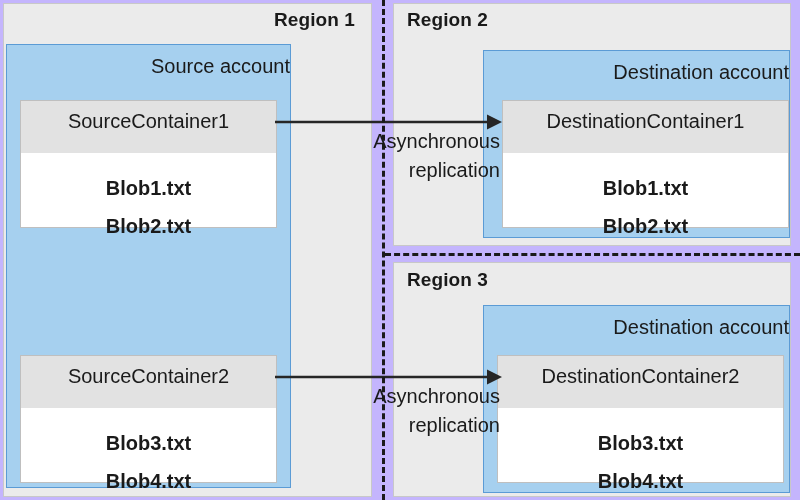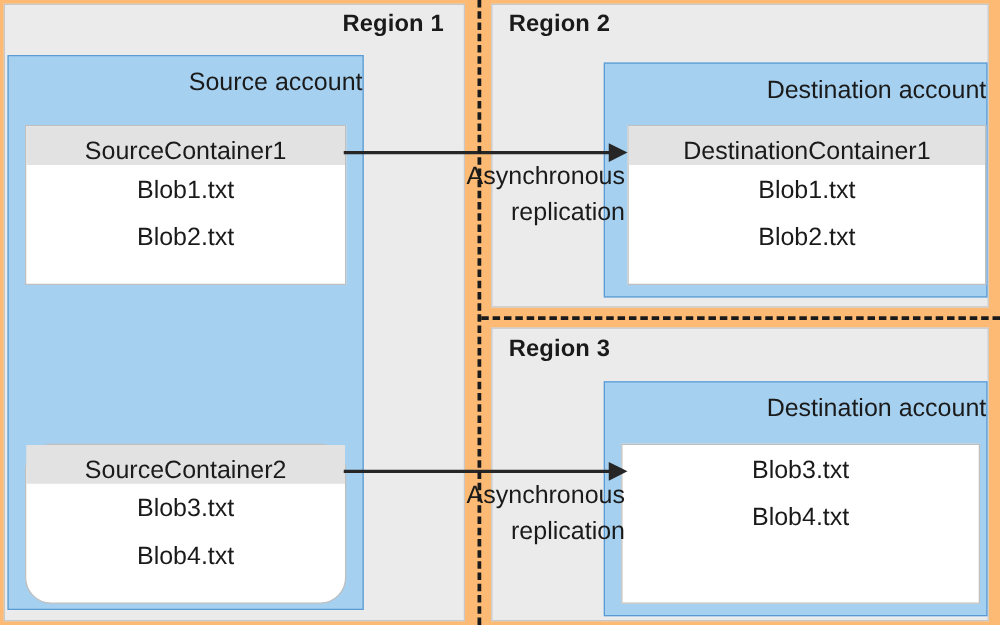--- a/index.html
+++ b/index.html
@@ -9,21 +9,21 @@
     background: #ffffff;
   }
   body {
     font-family: "Liberation Sans", sans-serif;
     -webkit-font-smoothing: antialiased;
   }
   #canvas {
     position: relative;
     width: 800px;
     height: 500px;
-    background: #fdba74;
+    background: #c4b5fd;
     overflow: hidden;
   }
 
   
   .region {
     position: absolute;
     background: #ebebeb;
     border: 1px solid #c8c8c8;
     box-sizing: border-box;
   }
@@ -60,31 +60,32 @@
   }
 
   
   .container-box {
     position: absolute;
     background: #ffffff;
     border: 1px solid #bfbfbf;
     box-sizing: border-box;
   }
   .container-header {
-    height: 31px;
+    height: 52px;
     line-height: 40px;
     background: #e2e2e2;
     text-align: center;
     font-size: 20px;
     color: #1a1a1a;
     white-space: nowrap;
     overflow: hidden;
   }
   .blob-list {
-    padding-top: 1px;
+    padding-top: 16px;
+    font-weight: bold;
   }
   .blob {
     text-align: center;
     font-size: 20px;
     color: #1a1a1a;
     line-height: 38px;
     white-space: nowrap;
   }
 
   
@@ -124,21 +125,21 @@
   </div>
 
   <div class="container-box" style="left:20px; top:100px; width:257px; height:128px;">
     <div class="container-header">SourceContainer1</div>
     <div class="blob-list">
       <div class="blob">Blob1.txt</div>
       <div class="blob">Blob2.txt</div>
     </div>
   </div>
 
-  <div class="container-box" style="left:20px; top:355px; width:257px; height:128px;border-radius:21px;">
+  <div class="container-box" style="left:20px; top:355px; width:257px; height:128px;">
     <div class="container-header">SourceContainer2</div>
     <div class="blob-list">
       <div class="blob">Blob3.txt</div>
       <div class="blob">Blob4.txt</div>
     </div>
   </div>
 
   <div class="region" style="left:393px; top:3px; width:398px; height:243px;"></div>
   <div class="region-title" style="left:407px; top:9px;">Region 2</div>
 
@@ -155,20 +156,21 @@
   </div>
 
   <div class="region" style="left:393px; top:262px; width:398px; height:235px;"></div>
   <div class="region-title" style="left:407px; top:269px;">Region 3</div>
 
   <div class="account" style="left:483px; top:305px; width:307px; height:188px;">
     <div class="account-title shift-right">Destination account</div>
   </div>
 
   <div class="container-box" style="left:497px; top:355px; width:287px; height:128px;">
+    <div class="container-header">DestinationContainer2</div>
     <div class="blob-list">
       <div class="blob">Blob3.txt</div>
       <div class="blob">Blob4.txt</div>
     </div>
   </div>
 
   <svg class="arrow-svg" style="left:275px; top:112px;" width="228" height="20" viewBox="0 0 228 20">
     <line x1="0" y1="10" x2="214" y2="10" stroke="#262626" stroke-width="2.6"></line>
     <polygon points="212,2.5 227,10 212,17.5" fill="#262626"></polygon>
   </svg>

